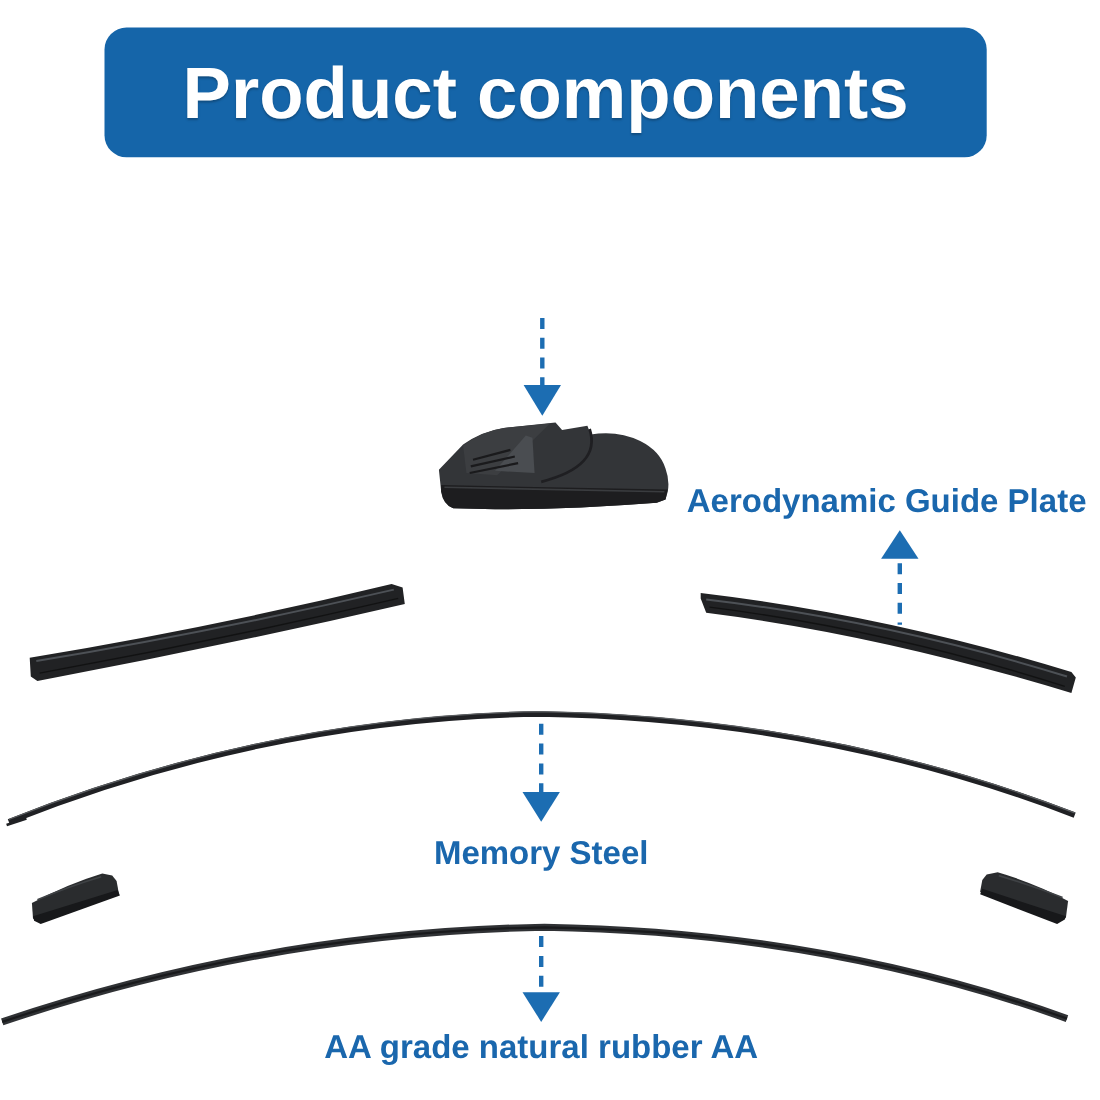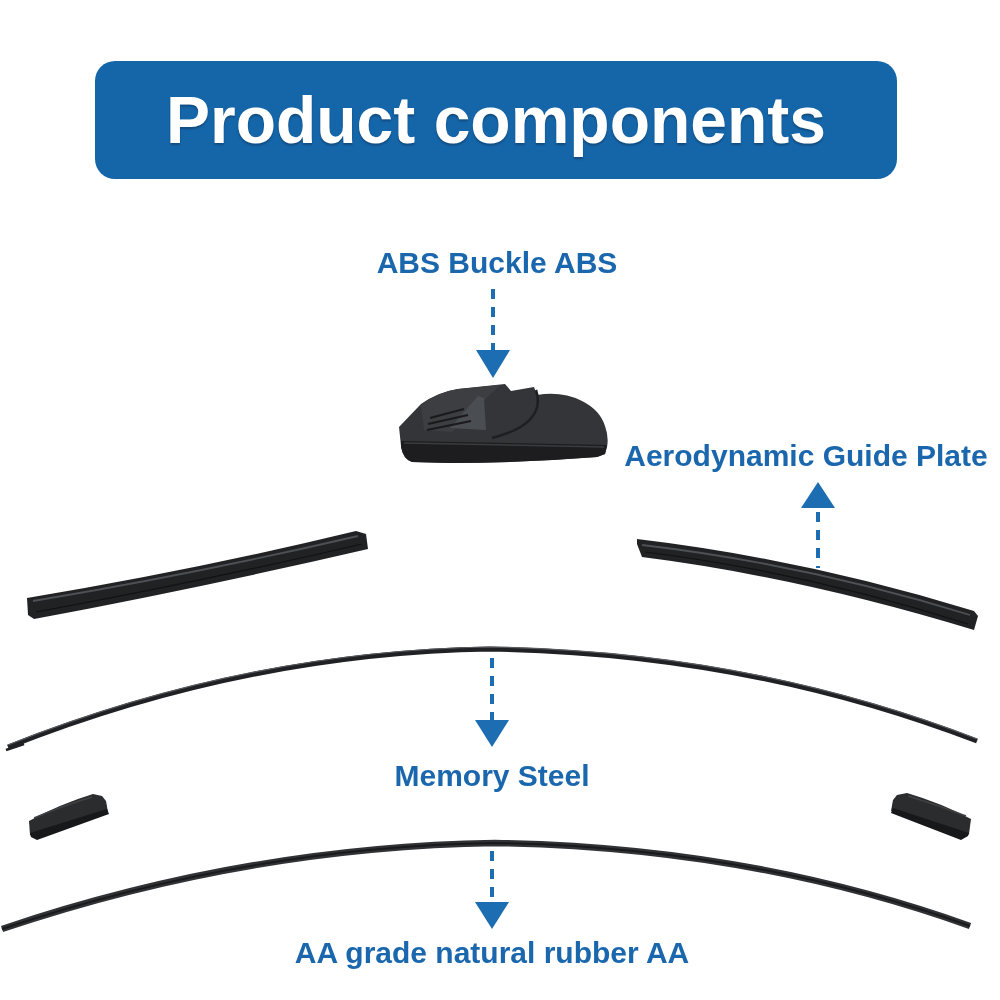--- a/index.html
+++ b/index.html
@@ -18,21 +18,21 @@
   .canvas{
     position:relative;
     width:1000px;height:1000px;
     background:var(--canvas-bg);
     overflow:hidden;
   }
   .header{
     position:absolute;left:95px;top:25px;width:802px;height:118px;
     background:var(--header-bg);
     border-radius:20px;
-    display:flex;align-items:center;justify-content:center;margin-top:36px;
+    display:flex;align-items:center;justify-content:center;
   }
   .header-title{
     color:var(--header-text);
     font-size:66px;font-weight:bold;
     letter-spacing:0px;
     text-shadow:0 2px 2px rgba(0,0,0,.25);
     white-space:nowrap;
   }
   .part-label{
     position:absolute;
@@ -56,21 +56,20 @@
 </style>
 </head>
 <body>
 
 <div class="canvas">
 
   <div class="header">
     <span class="header-title">Product components</span>
   </div>
 
-  <div class="part-label label-buckle">ABS Buckle ABS</div>
   <div class="part-label label-guide-plate">Aerodynamic Guide Plate</div>
   <div class="part-label label-rubber">AA grade natural rubber AA</div>
   <div class="part-label label-memory-steel">Memory Steel</div>
 
   <svg class="scene" width="1000" height="1000" viewBox="0 0 1000 1000">
 
     <g>
       <line class="dash" x1="493" y1="289" x2="493" y2="350"></line>
       <polygon class="head" points="476,350 510,350 493,378"></polygon>
     </g>

